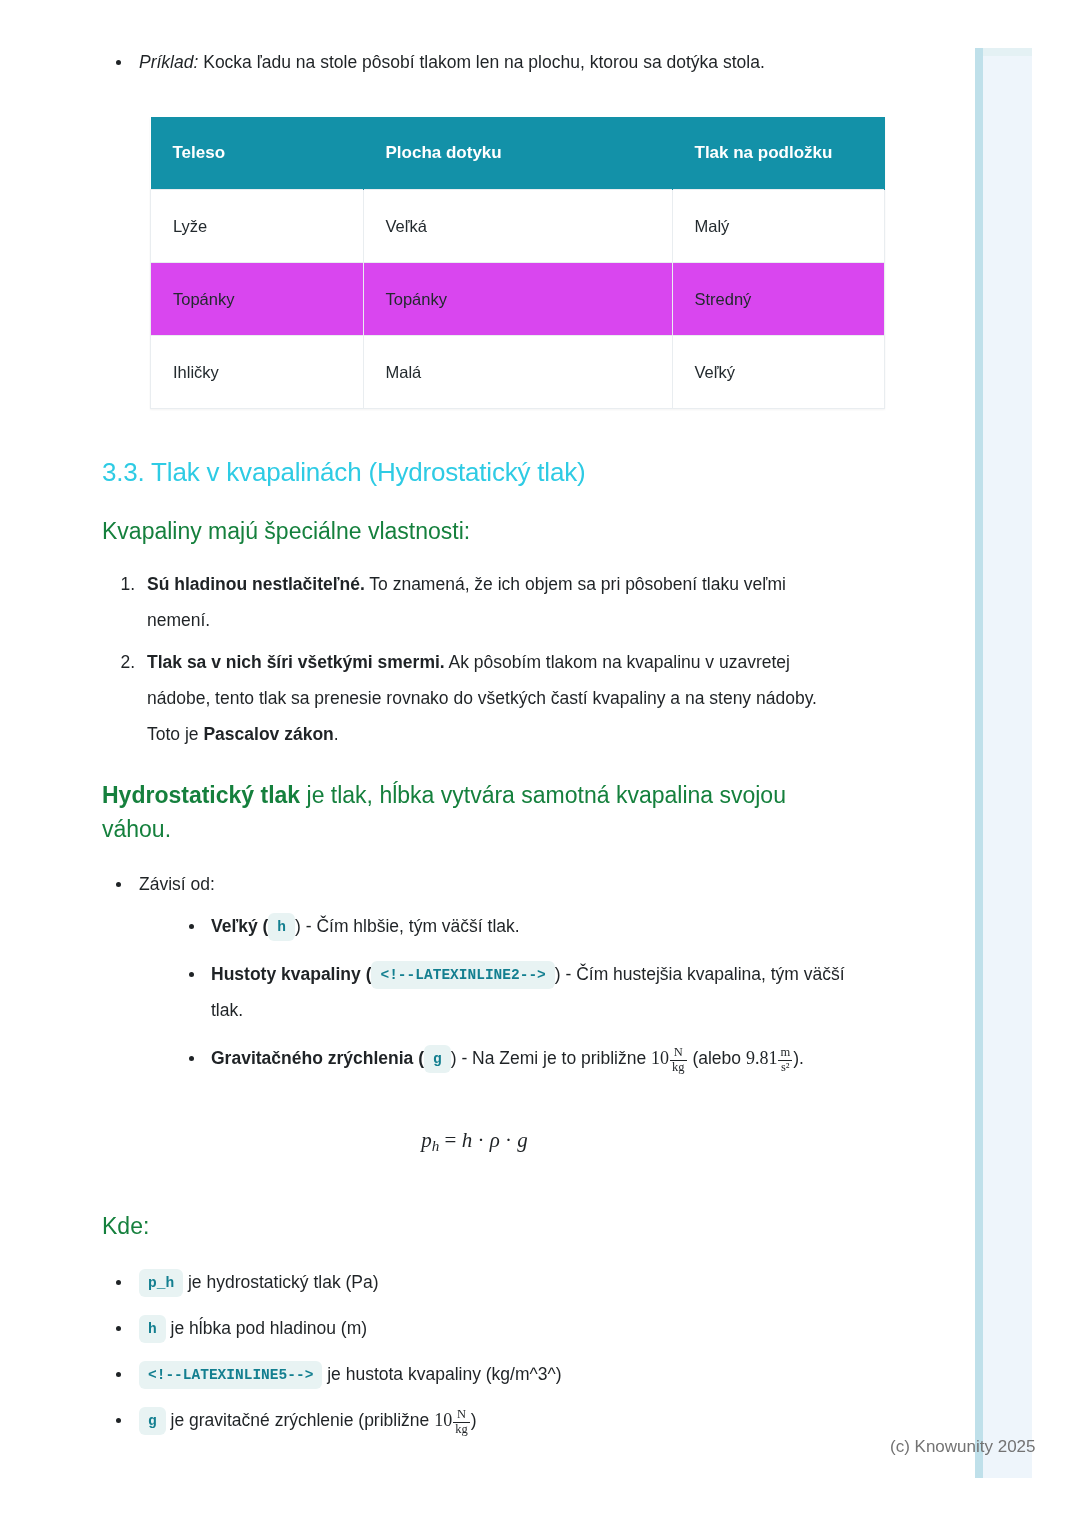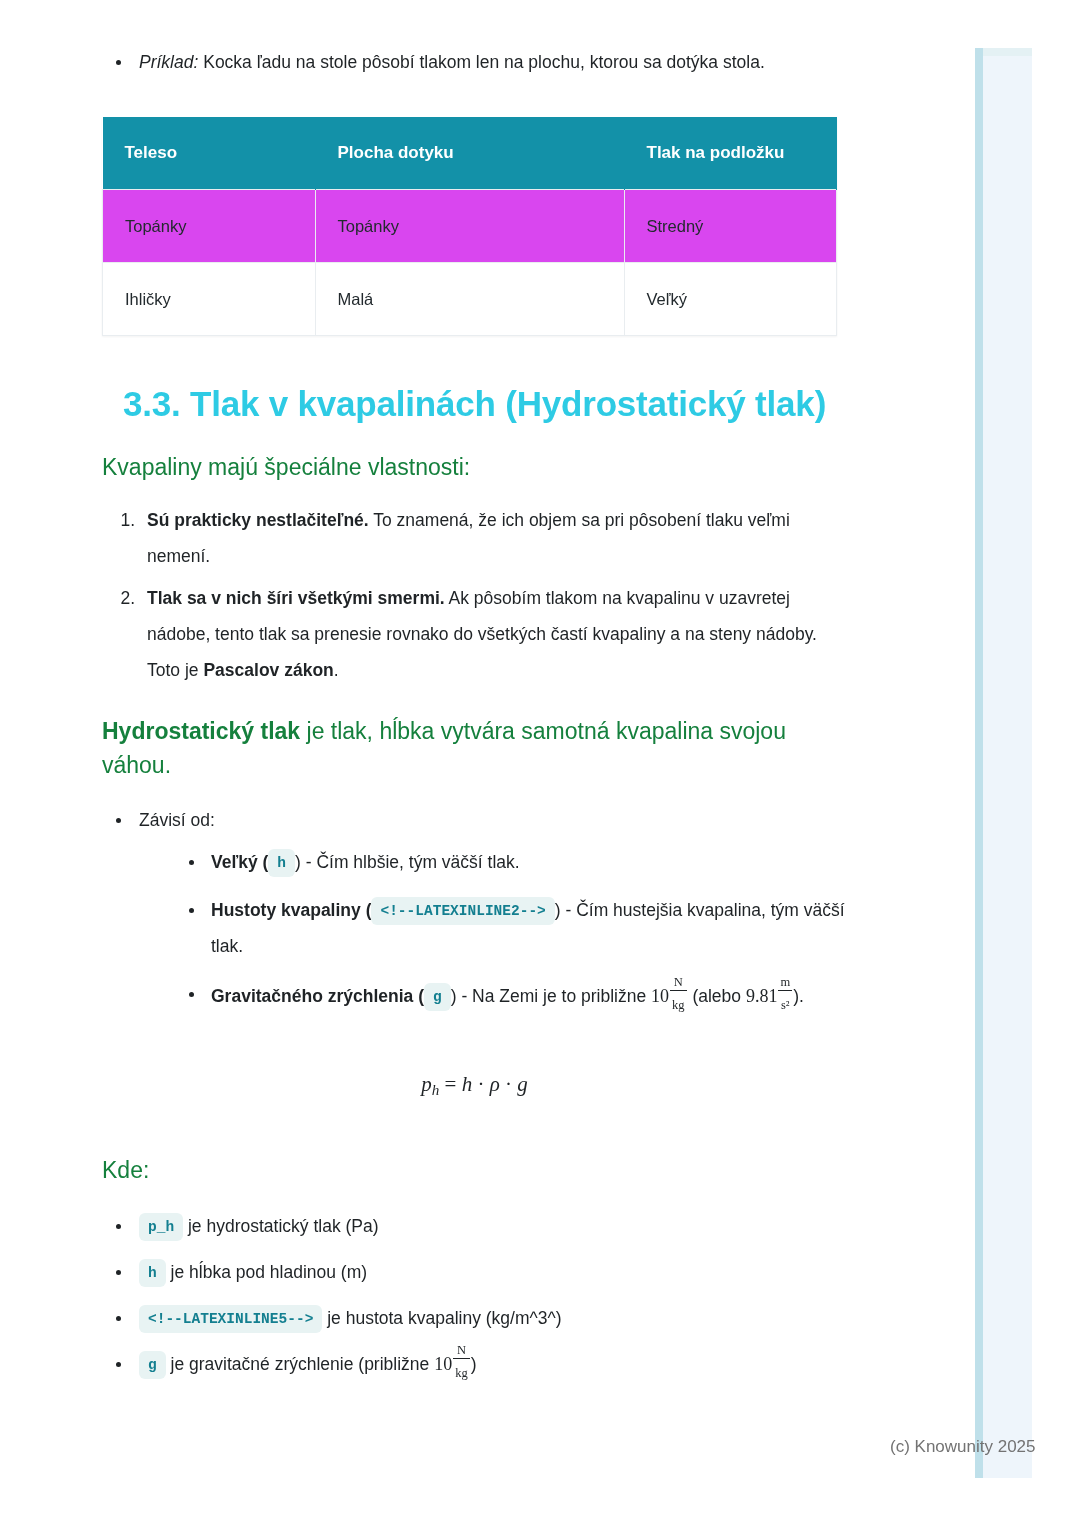--- a/index.html
+++ b/index.html
@@ -95,20 +95,21 @@
   .bold { font-weight: 700; }
 
   
   table.data-table {
     border-collapse: collapse;
     width: 735px;
     margin-top: 37px;
     margin-bottom: 10px;
     table-layout: fixed;
     box-shadow: 0 1px 2px rgba(0,0,0,0.05);
+    margin-left: 48px;
   }
   table.data-table th {
     background: #1391a8;
     color: #ffffff;
     font-size: 17px;
     font-weight: 700;
     text-align: left;
     padding: 20px 22px;
     height: 32px;
     border-right: 1px solid #1391a8;
@@ -125,25 +126,24 @@
     background: #d946ef;
   }
   table.data-table th:nth-child(1),
   table.data-table td:nth-child(1) { width: 168px; }
   table.data-table th:nth-child(2),
   table.data-table td:nth-child(2) { width: 264px; }
 
   
   h2.section-heading {
     color: #2ecbe4;
-    font-size: 35px;
-    font-weight: 700;
+    font-size: 26px;
+    font-weight: 400;
     margin: 48px 0 26px 0;
     letter-spacing: -0.2px;
-    text-align: center;
   }
 
   
   ol.num-list {
     margin: 18px 0 0 0;
     padding: 0 0 0 38px;
     list-style-position: outside;
   }
   ol.num-list > li {
     font-size: 17.5px;
@@ -199,21 +199,21 @@
   .frac {
     display: inline-block;
     vertical-align: -0.52em;
     text-align: center;
     font-family: "Liberation Serif", serif;
     font-size: 12.5px;
     line-height: 1.08;
     margin: 0 1px;
   }
   .frac .num { display: block; padding: 0 2px; }
-  .frac .den { display: block; border-top: 1px solid #1f2326; padding: 8px 2px; }
+  .frac .den { display: block; border-top: 1px solid #1f2326; padding: 0 2px; }
 
   .formula-block {
     text-align: center;
     margin: 52px 0 54px 0;
     font-family: "Liberation Serif", serif;
     font-size: 21px;
     color: #1f2326;
   }
   .formula-block .v { font-style: italic; }
   .sub { font-size: 0.72em; vertical-align: -0.28em; font-style: italic; }
@@ -271,40 +271,45 @@
 
     <table class="data-table">
       <thead>
         <tr>
           <th>Teleso</th>
           <th>Plocha dotyku</th>
           <th>Tlak na podložku</th>
         </tr>
       </thead>
       <tbody>
+        <tr>
+          <td>Lyže</td>
+          <td>Veľká</td>
+          <td>Malý</td>
+        </tr>
         <tr class="alt">
           <td>Topánky</td>
           <td>Topánky</td>
           <td>Stredný</td>
         </tr>
         <tr>
           <td>Ihličky</td>
           <td>Malá</td>
           <td>Veľký</td>
         </tr>
       </tbody>
     </table>
 
     <h2 class="section-heading">3.3. Tlak v kvapalinách (Hydrostatický tlak)</h2>
 
     <p class="para">Kvapaliny majú špeciálne vlastnosti:</p>
 
     <ol class="num-list">
       <li>
-        <span class="bold">Sú prakticky nestlačiteľné.</span><span> To znamená, že ich objem sa pri pôsobení tlaku veľmi nemení.</span>
+        <span class="bold">Sú hladinou nestlačiteľné.</span><span> To znamená, že ich objem sa pri pôsobení tlaku veľmi nemení.</span>
       </li>
       <li>
         <span class="bold">Tlak sa v nich šíri všetkými smermi.</span><span> Ak pôsobím tlakom na kvapalinu v uzavretej nádobe, tento tlak sa prenesie rovnako do všetkých častí kvapaliny a na steny nádoby. Toto je </span><span class="bold">Pascalov zákon</span><span>.</span>
       </li>
     </ol>
 
     <p class="para" style="margin-top:26px;">
       <span class="bold">Hydrostatický tlak</span><span> je tlak, hĺbka vytvára samotná kvapalina svojou váhou.</span>
     </p>
 

